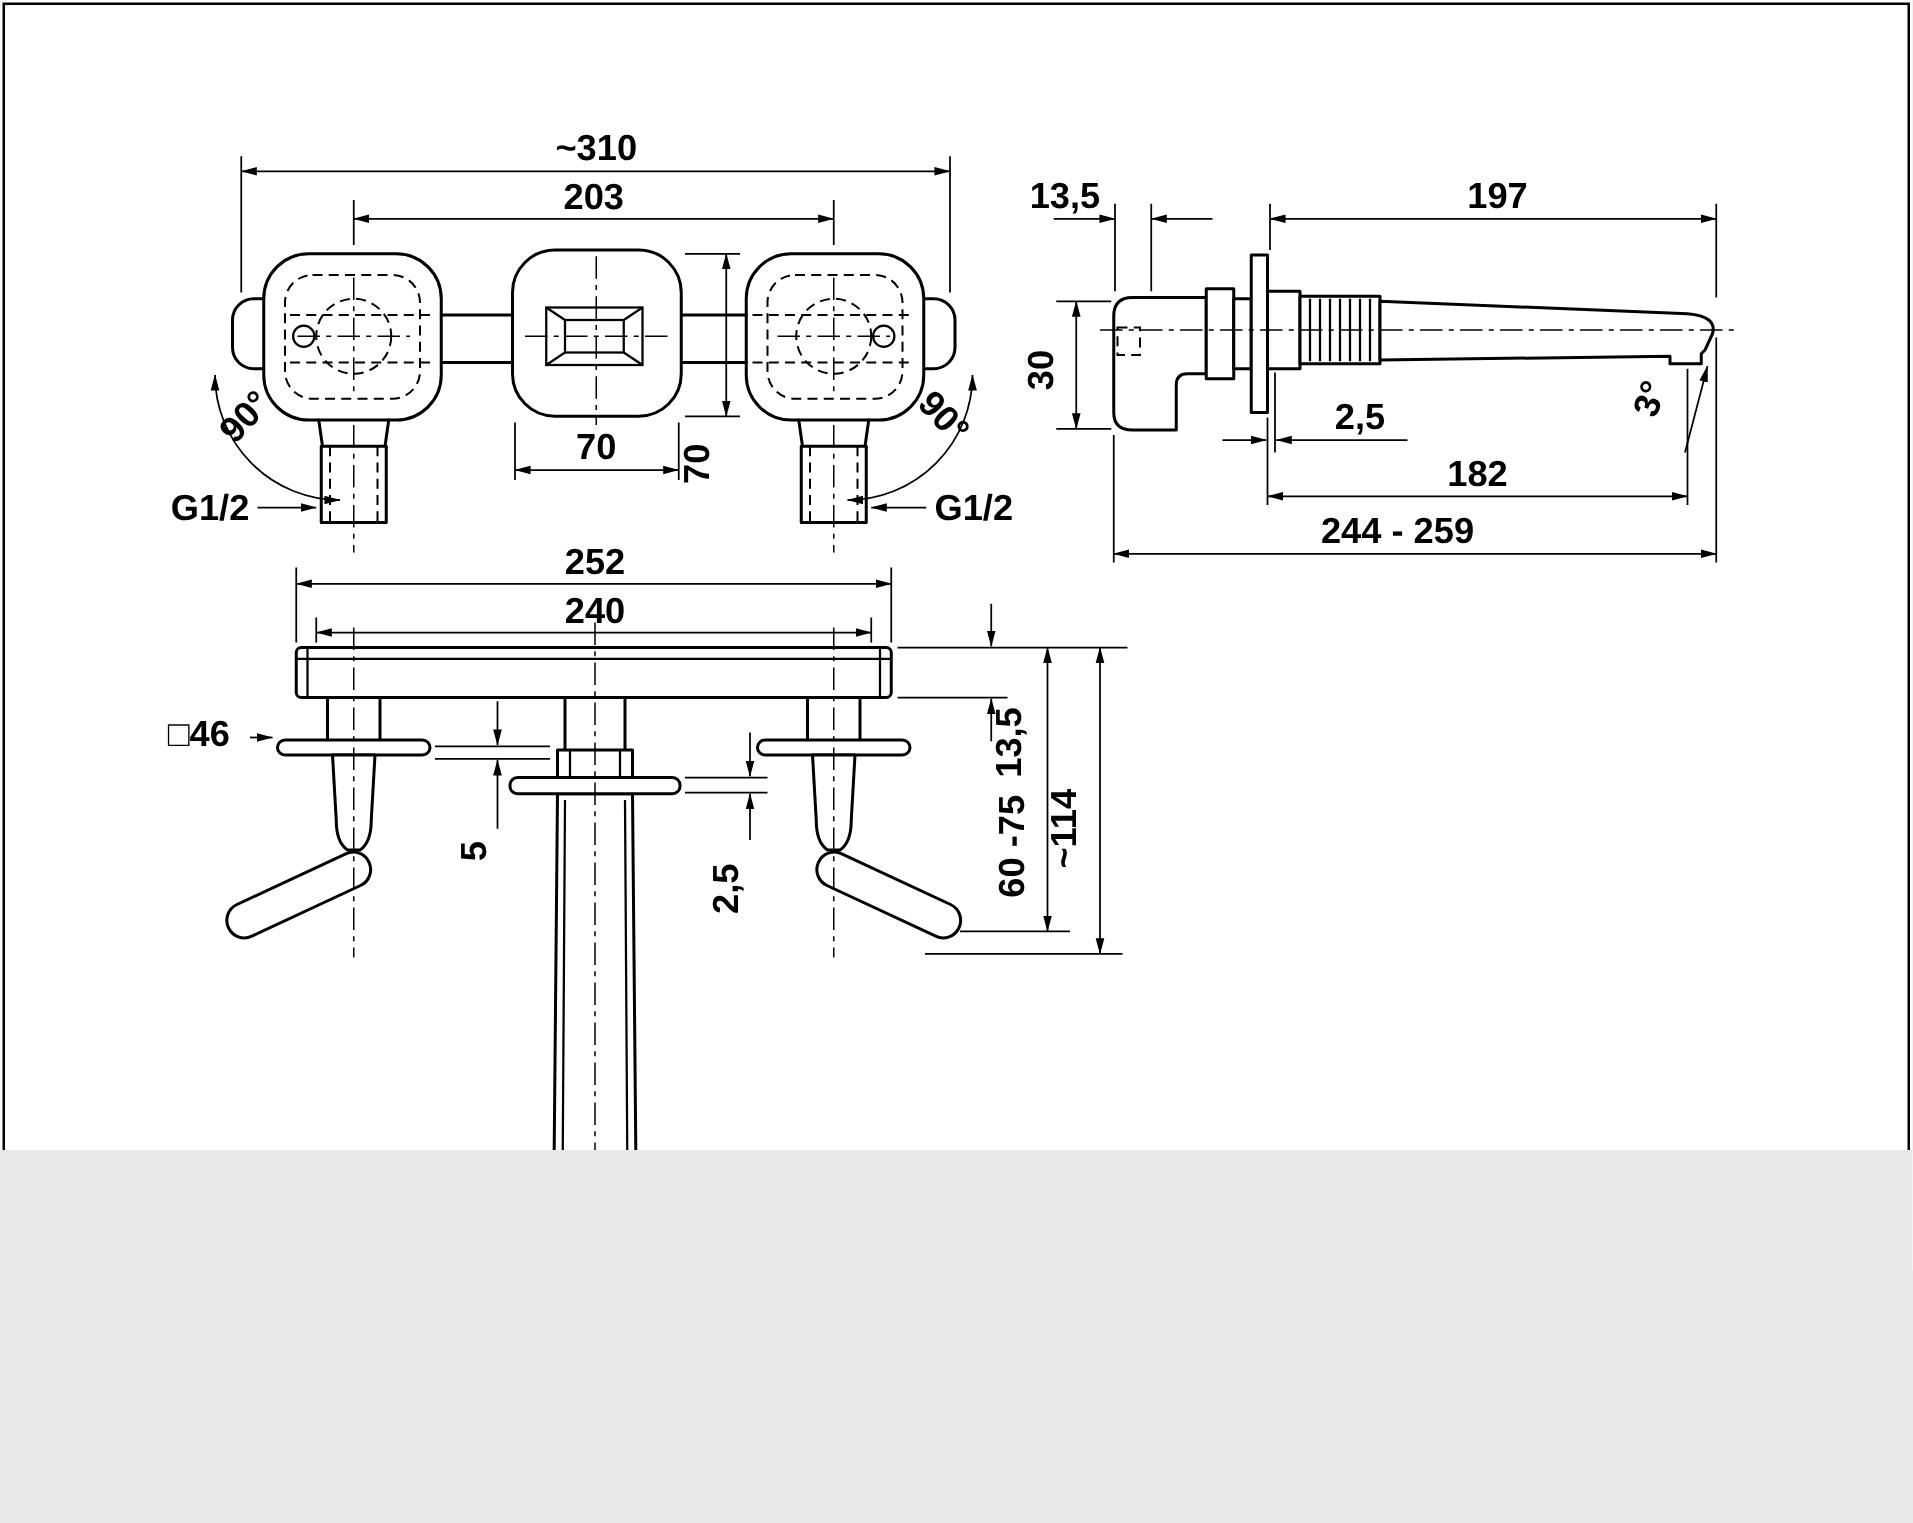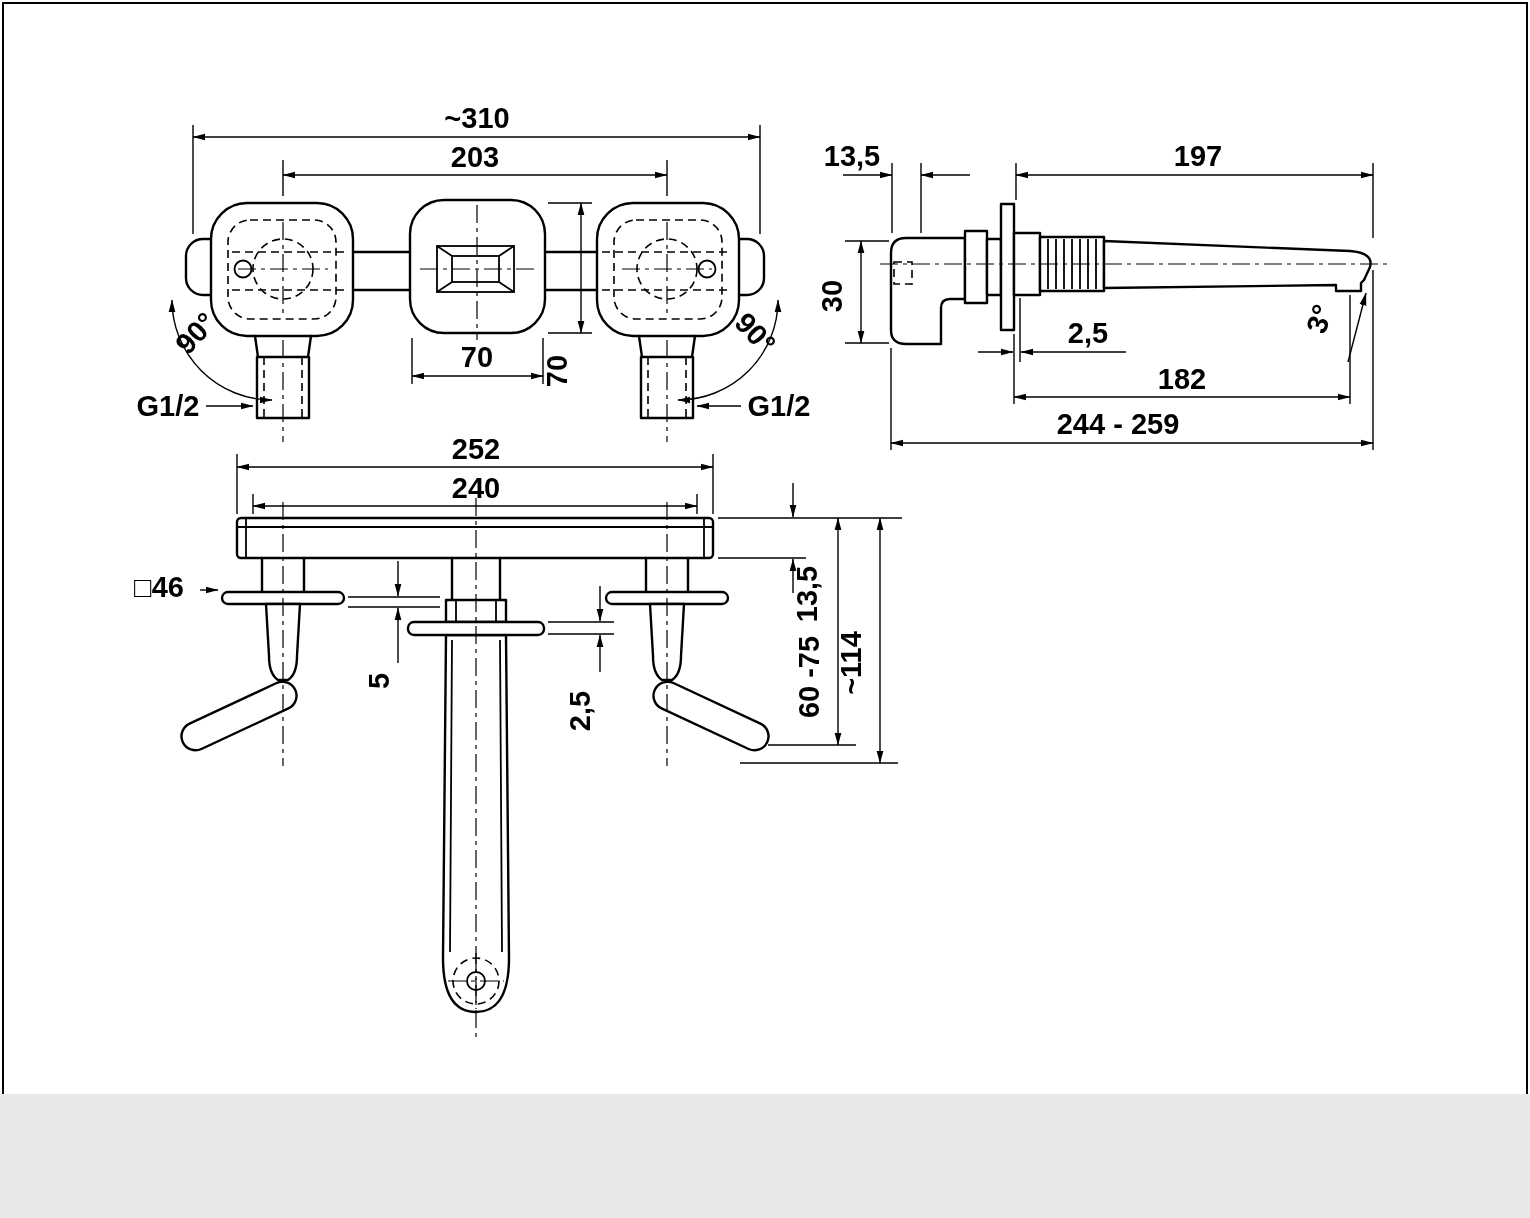--- a/index.html
+++ b/index.html
@@ -1,17 +1,17 @@
 <!DOCTYPE html>
 <html><head>
 <meta charset="utf-8">
 <style>
   html,body{margin:0;padding:0;background:#e8e8e8;}
   .sheet{
-    width:1530px;height:1094px;background:#ffffff;position:relative;margin:0 auto;
+    width:1530px;height:920px;background:#ffffff;position:relative;margin:0 auto;
     font-family:"Liberation Sans",sans-serif;
     text-align:center;
   }
   svg{display:block;width:1530px;height:1218px;}
   
   .o{fill:#ffffff;stroke:#000;stroke-width:2.4;stroke-linejoin:round;}
   
   .ol{fill:none;stroke:#000;stroke-width:2.4;stroke-linejoin:round;stroke-linecap:round;}
   .ol2{fill:none;stroke:#000;stroke-width:1.8;}
   

